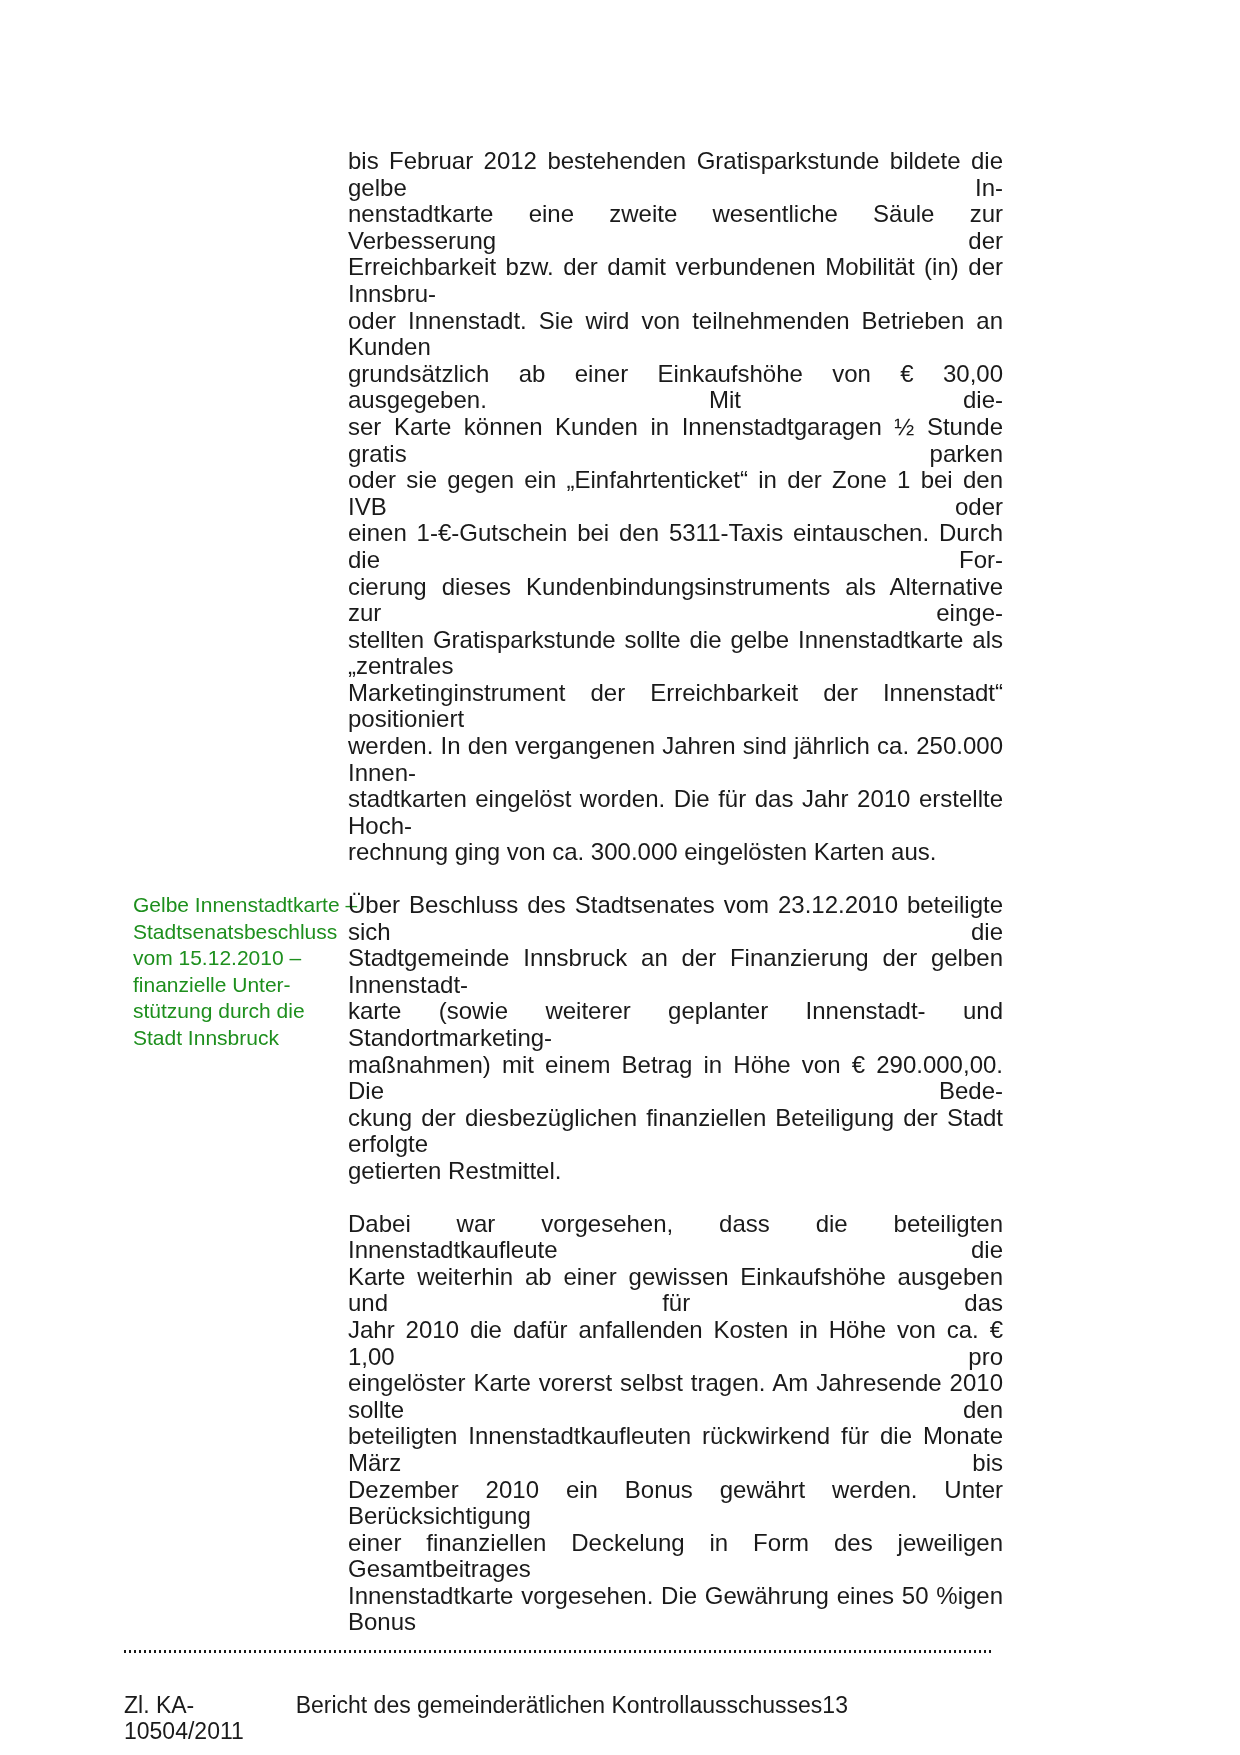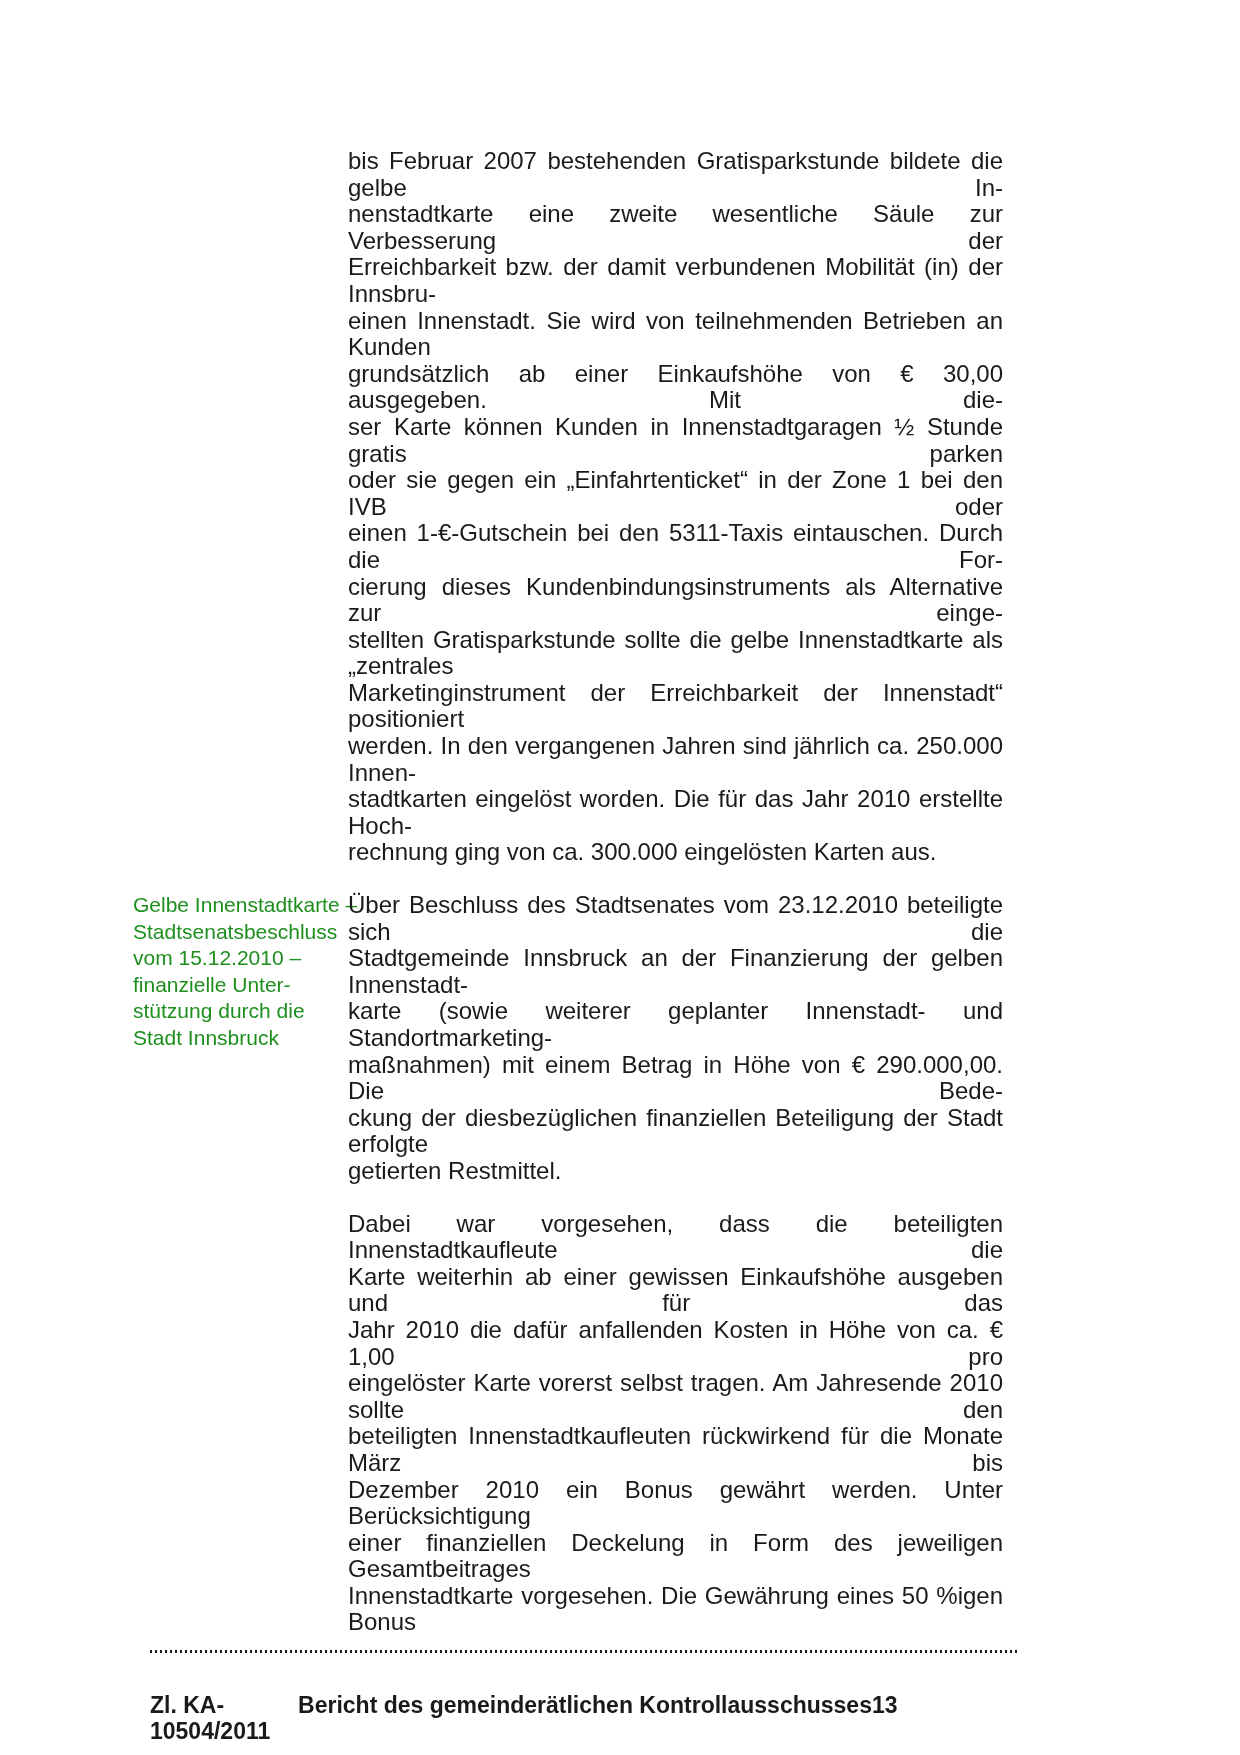--- a/index.html
+++ b/index.html
@@ -36,24 +36,23 @@
     font-size: 24px;
     line-height: 26.6px;
     text-align: justify;
     text-align-last: justify;
   }
   .body-line.para-end {
     text-align-last: left;
   }
   .footer {
     position: absolute;
-    left: 150px;
+    left: 124px;
     top: 1650px;
     width: 870px;
-    font-weight: bold;
   }
   .dotted-rule {
     height: 3px;
     background: repeating-linear-gradient(90deg, #1a1a1a 0 2px, transparent 2px 5px);
     margin-bottom: 11px;
   }
   .footer-row {
     display: grid;
     grid-template-columns: 1fr auto 1fr;
     align-items: baseline;
@@ -64,24 +63,24 @@
   .footer-center{ text-align: center; margin-top: 28px; }
   .footer-right { }
 </style>
 </head>
 <body style="color: rgb(26, 26, 26);">
 
 <div class="content">
     <div class="section">
       <div class="note-col"></div>
       <div class="body-col">
-        <div class="body-line">bis Februar 2007 bestehenden Gratisparkstunde bildete die gelbe In-</div>
+        <div class="body-line">bis Februar 2012 bestehenden Gratisparkstunde bildete die gelbe In-</div>
         <div class="body-line">nenstadtkarte eine zweite wesentliche Säule zur Verbesserung der</div>
         <div class="body-line">Erreichbarkeit bzw. der damit verbundenen Mobilität (in) der Innsbru-</div>
-        <div class="body-line">einen Innenstadt. Sie wird von teilnehmenden Betrieben an Kunden</div>
+        <div class="body-line">oder Innenstadt. Sie wird von teilnehmenden Betrieben an Kunden</div>
         <div class="body-line">grundsätzlich ab einer Einkaufshöhe von € 30,00 ausgegeben. Mit die-</div>
         <div class="body-line">ser Karte können Kunden in Innenstadtgaragen ½ Stunde gratis parken</div>
         <div class="body-line">oder sie gegen ein „Einfahrtenticket“ in der Zone 1 bei den IVB oder</div>
         <div class="body-line">einen 1-€-Gutschein bei den 5311-Taxis eintauschen. Durch die For-</div>
         <div class="body-line">cierung dieses Kundenbindungsinstruments als Alternative zur einge-</div>
         <div class="body-line">stellten Gratisparkstunde sollte die gelbe Innenstadtkarte als „zentrales</div>
         <div class="body-line">Marketinginstrument der Erreichbarkeit der Innenstadt“ positioniert</div>
         <div class="body-line">werden. In den vergangenen Jahren sind jährlich ca. 250.000 Innen-</div>
         <div class="body-line">stadtkarten eingelöst worden. Die für das Jahr 2010 erstellte Hoch-</div>
         <div class="body-line para-end">rechnung ging von ca. 300.000 eingelösten Karten aus.</div>

